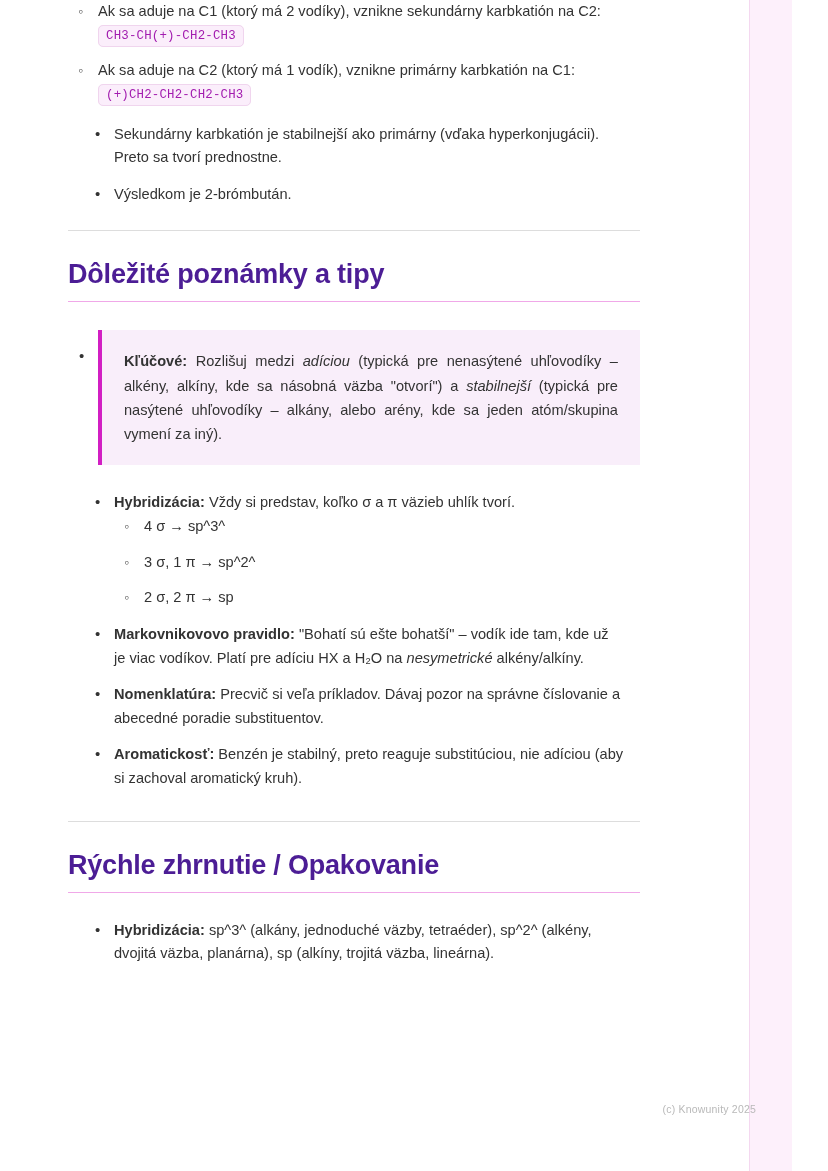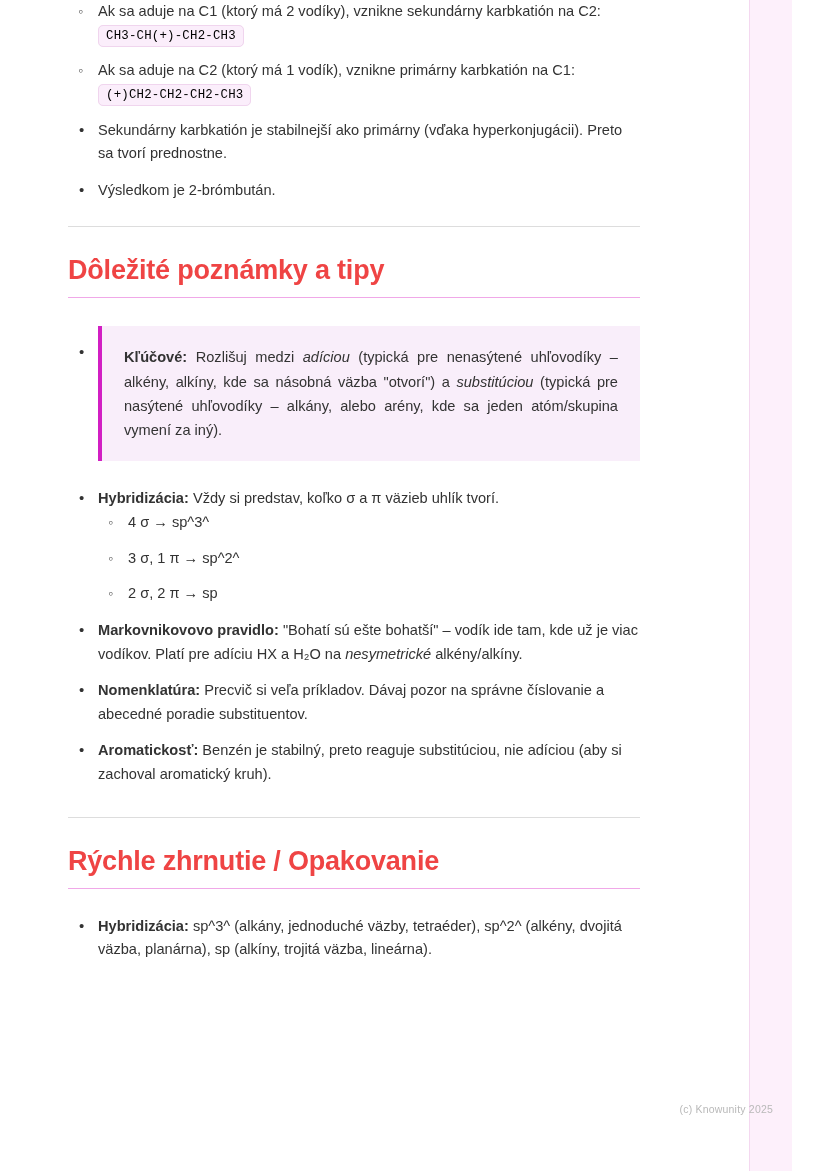--- a/index.html
+++ b/index.html
@@ -39,21 +39,21 @@
     background: #f4d8f0;
   }
   .content {
     position: absolute;
     left: 68px;
     top: 0;
     width: 572px;
   }
   ul.lvl1 {
     list-style: none;
-    margin: 0;
+    margin: 16px;
     padding: 0;
   }
   ul.lvl1 > li {
     position: relative;
     padding-left: 30px;
     margin-bottom: 13px;
     font-size: 14.6px;
     line-height: 1.62;
     color: #333333;
   }
@@ -88,41 +88,41 @@
   }
   .top-sub {
     margin-top: 30px;
     margin-left: 42px;
   }
   .code {
     font-family: "Liberation Mono", monospace;
     font-size: 12.4px;
     letter-spacing: 0.2px;
     background: #fbeefb;
-    color: #000000;
+    color: #a21caf;
     border: 1px solid #f0d5ee;
     border-radius: 5px;
     padding: 3px 7px;
     white-space: nowrap;
     vertical-align: 1px;
     margin-top: 44px;
   }
   .main-list {
     margin-top: 14px;
   }
   hr.sep {
     border: none;
     border-top: 1px solid #dddddd;
     margin: 24px 0 0 0;
     width: 572px;
   }
   h2.section {
     font-size: 27px;
     font-weight: bold;
-    color: #ef4444;
+    color: #4c1d95;
     margin: 28px 0 0 0;
     padding: 0 0 11px 0;
     letter-spacing: -0.2px;
   }
   .section-underline {
     border: none;
     border-top: 1.5px solid #f0a8e8;
     margin: 0;
     width: 572px;
   }
@@ -154,21 +154,21 @@
   .small-sub {
     margin-top: 8px;
     margin-left: 14px;
   }
   .small-sub > li {
     margin-bottom: 12px;
     font-size: 14.6px;
   }
   .footer-credit {
     position: absolute;
-    right: 55px;
+    right: 72px;
     top: 1103px;
     font-size: 10.5px;
     color: #b9b9b9;
     letter-spacing: 0.2px;
     font-family: "Liberation Sans", sans-serif;
   }
   i { font-style: italic; }
   b { font-weight: bold; }
 </style>
 </head>
@@ -201,21 +201,21 @@
 
     <h2 class="section">Dôležité poznámky a tipy</h2>
     <hr class="section-underline">
 
     <div class="callout-wrap">
       <div class="callout">
         <b>Kľúčové:</b>
         <span>Rozlišuj medzi</span>
         <i>adíciou</i>
         <span>(typická pre nenasýtené uhľovodíky – alkény, alkíny, kde sa násobná väzba "otvorí") a</span>
-        <i>substitúciou</i>
+        <i>stabilnejší</i>
         <span>(typická pre nasýtené uhľovodíky – alkány, alebo arény, kde sa jeden atóm/skupina vymení za iný).</span>
       </div>
     </div>
 
     <ul class="lvl1" style="margin-top:26px;">
       <li>
         <b>Hybridizácia:</b><span> Vždy si predstav, koľko σ a π väzieb uhlík tvorí.</span>
         <ul class="lvl2 small-sub">
           <li>4 σ → sp^3^</li>
           <li>3 σ, 1 π → sp^2^</li>

